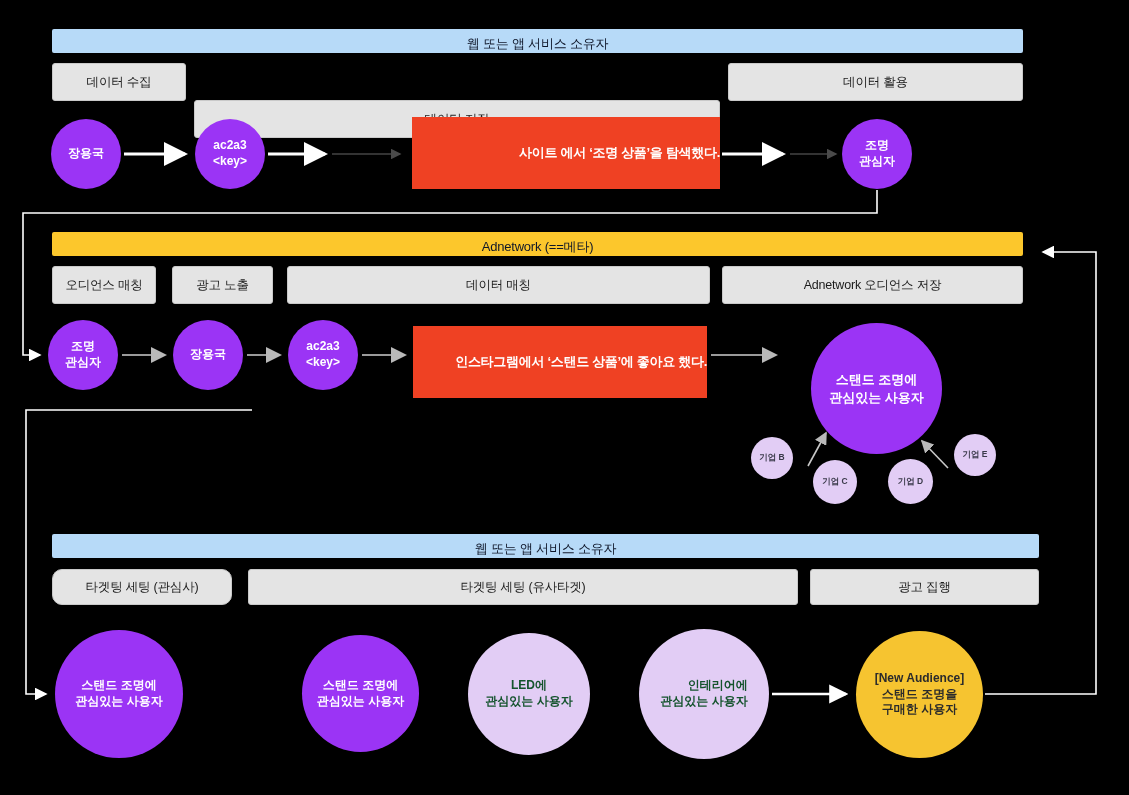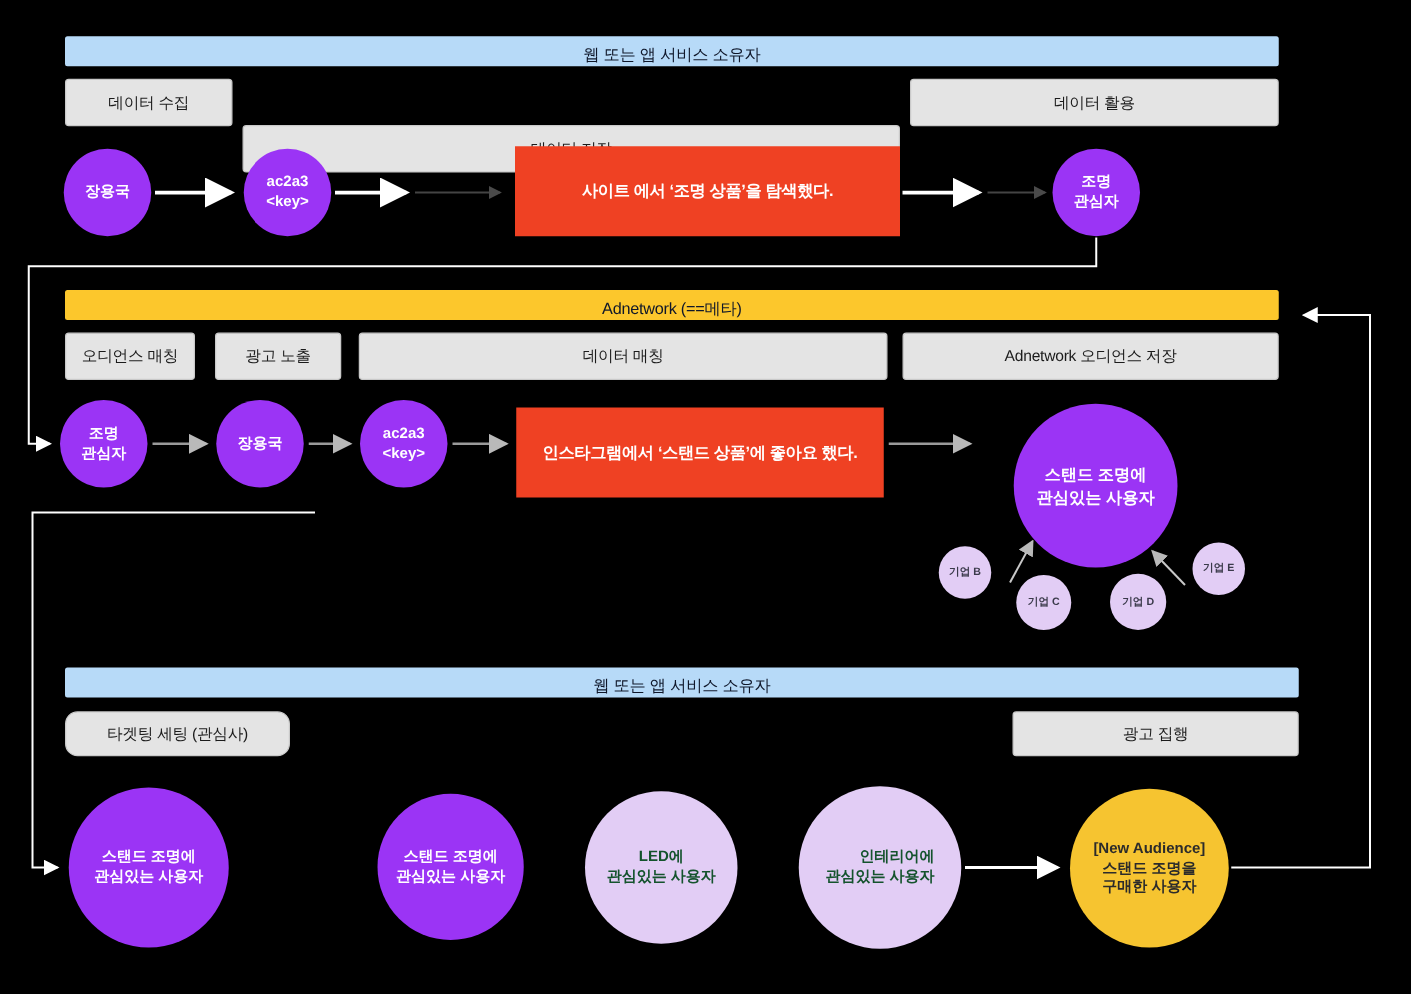--- a/index.html
+++ b/index.html
@@ -46,21 +46,21 @@
     color: #1b1b1b;
     letter-spacing: -0.2px;
     white-space: nowrap;
   }
 
   
   .event {
     position: absolute;
     display: flex;
     align-items: center;
-    justify-content: center;
+    justify-content: flex-end;
     background: #ef4123;
     color: #ffffff;
     font-size: 13px;
     font-weight: bold;
     letter-spacing: -0.3px;
     white-space: nowrap;
   }
 
   
   .node {
@@ -167,20 +167,23 @@
   <div class="node mini" style="left:954px; top:434px; width:42px; height:42px;">
     <span>기업 E</span>
   </div>
 
   <div class="band blue" style="left:52px; top:534px; width:987px; height:24px;">
     <span>웹 또는 앱 서비스 소유자</span>
   </div>
 
   <div class="step" style="left:52px; top:569px; width:180px; height:36px;border-radius:10px;">
     <span>타겟팅 세팅 (관심사)</span>
+  </div>
+  <div class="step" style="left:248px; top:569px; width:550px; height:36px;">
+    <span>타겟팅 세팅 (유사타겟)</span>
   </div>
   <div class="step" style="left:810px; top:569px; width:229px; height:36px;">
     <span>광고 집행</span>
   </div>
 
   <div class="node purple" style="left:55px; top:630px; width:128px; height:128px;">
     <span>스탠드 조명에
 관심있는 사용자</span>
   </div>
   <div class="node purple" style="left:302px; top:635px; width:117px; height:117px;">

